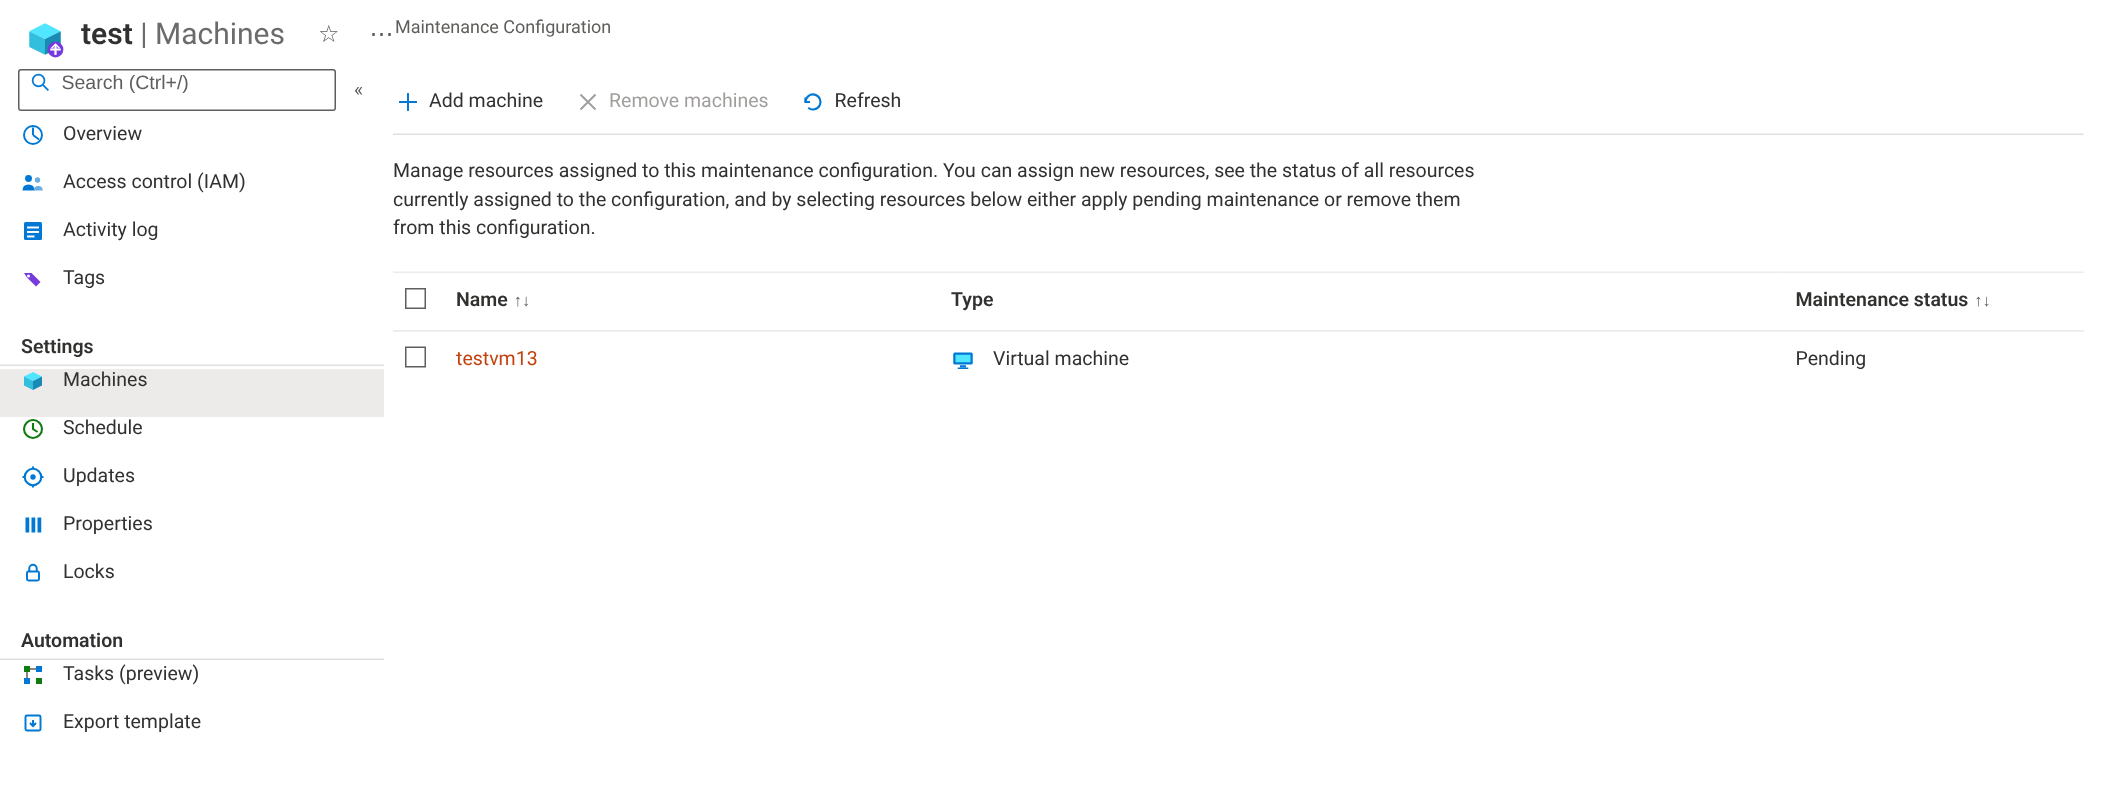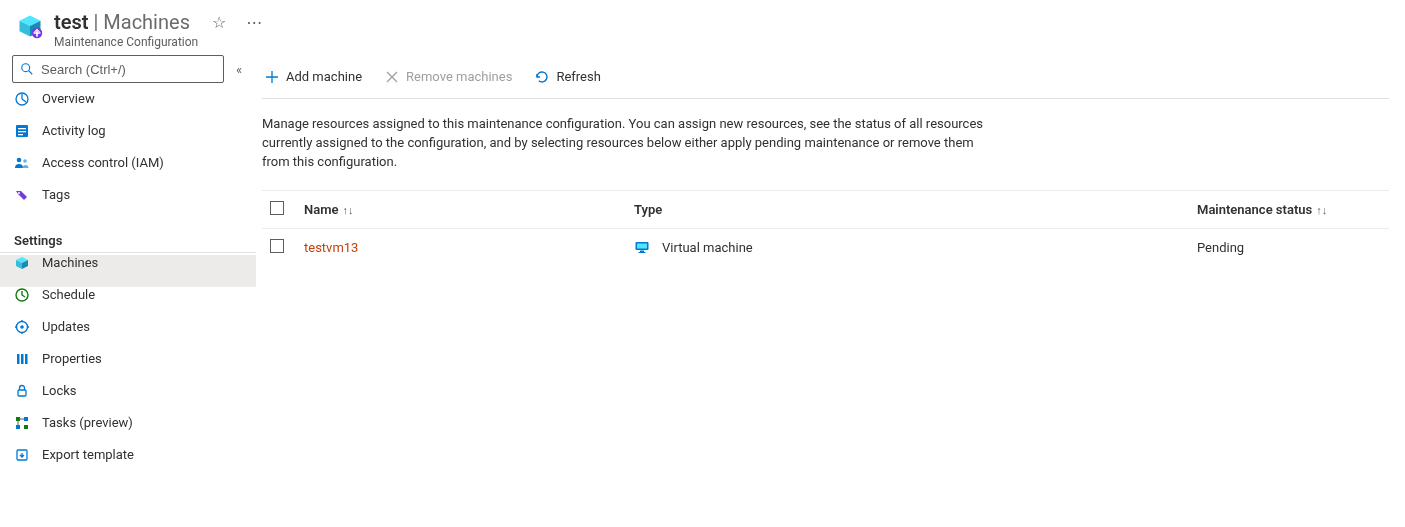--- a/index.html
+++ b/index.html
@@ -15,21 +15,21 @@
   .root { display: flex; flex-direction: column; height: 100%; }
   .header {
     display: flex;
     align-items: flex-start;
     padding: 10px 16px 6px 16px;
   }
   .header-icon {
     width: 28px; height: 28px; margin-right: 10px; flex-shrink: 0;
     margin-top: 2px;
   }
-  .header-titles { display: flex; flex-direction: column; }
+  .header-titles { display: flex; }
   .header-title-row { display: flex; align-items: center; gap: 12px; }
   .header-title {
     font-size: 20px; font-weight: 600; color: #323130; line-height: 24px;
   }
   .header-title .thin { font-weight: 400; color: #6b6b6b; }
   .header-sub {
     font-size: 12px; color: #605e5c; margin-top: 1px;
   }
   .header-star { color: #605e5c; font-size: 16px; margin-left: 10px; cursor: pointer; }
   .header-more { color: #605e5c; font-size: 16px; margin-left: 8px; cursor: pointer; letter-spacing: 1px; }
@@ -38,21 +38,21 @@
 
   
   .sidebar {
     width: 256px; flex-shrink: 0;
     padding: 0 0 16px 0;
     display: flex; flex-direction: column;
   }
   .search-row { display:flex; align-items:center; gap:8px; padding: 0 12px 8px 12px;}
   .search-box {
     flex:1;
-    display: flex; align-items: center;
+    display: flex; align-items: flex-start;
     border: 1px solid #605e5c;
     border-radius: 2px;
     height: 28px;
     padding: 0 6px;
     gap: 6px;
   }
   .search-box input {
     border: none; outline: none; flex: 1; font-size: 13px; color: #323130;
     background: transparent;
   }
@@ -157,42 +157,42 @@
               <circle cx="8" cy="8" r="6" fill="none" stroke="#0078d4" stroke-width="1.3"></circle>
               <path d="M8 8 L8 3" stroke="#0078d4" stroke-width="1.3"></path>
               <path d="M8 8 L12 11" stroke="#0078d4" stroke-width="1.3"></path>
             </svg>
           </span>
         <span>Overview</span>
       </div>
       <div class="side-item">
         <span class="side-icon">
             <svg viewBox="0 0 16 16" width="16" height="16">
+              <circle cx="5" cy="5" r="2.3" fill="#0078d4"></circle>
+              <path d="M1 13 q0 -4 4 -4 q4 0 4 4" fill="#0078d4"></path>
+              <circle cx="11" cy="6" r="1.8" fill="#69afe5"></circle>
+              <path d="M8.5 13 q0 -3 3 -3 q3 0 3 3" fill="#69afe5"></path>
+            </svg>
+          </span>
+        <span>Access control (IAM)</span>
+      </div>
+      <div class="side-item">
+        <span class="side-icon">
+            <svg viewBox="0 0 16 16" width="16" height="16">
               <rect x="2" y="2" width="12" height="12" rx="1" fill="#0078d4"></rect>
               <rect x="4" y="5" width="8" height="1.3" fill="#fff"></rect>
               <rect x="4" y="8" width="8" height="1.3" fill="#fff"></rect>
               <rect x="4" y="11" width="5" height="1.3" fill="#fff"></rect>
             </svg>
           </span>
         <span>Activity log</span>
       </div>
       <div class="side-item">
         <span class="side-icon">
             <svg viewBox="0 0 16 16" width="16" height="16">
-              <circle cx="5" cy="5" r="2.3" fill="#0078d4"></circle>
-              <path d="M1 13 q0 -4 4 -4 q4 0 4 4" fill="#0078d4"></path>
-              <circle cx="11" cy="6" r="1.8" fill="#69afe5"></circle>
-              <path d="M8.5 13 q0 -3 3 -3 q3 0 3 3" fill="#69afe5"></path>
-            </svg>
-          </span>
-        <span>Access control (IAM)</span>
-      </div>
-      <div class="side-item">
-        <span class="side-icon">
-            <svg viewBox="0 0 16 16" width="16" height="16">
               <path d="M2 4 L7 4 L13 10 L10 13 L4 7 Z" fill="#773adc"></path>
               <circle cx="5" cy="6" r="1" fill="#fff"></circle>
             </svg>
           </span>
         <span>Tags</span>
       </div>
 
       <div class="side-section">Settings</div>
       <div class="side-item active">
         <span class="side-icon">
@@ -236,20 +236,21 @@
       <div class="side-item">
         <span class="side-icon">
             <svg viewBox="0 0 16 16" width="16" height="16">
               <rect x="4" y="7" width="8" height="6" rx="1" fill="none" stroke="#0078d4" stroke-width="1.3"></rect>
               <path d="M5.5 7 V5 a2.5 2.5 0 0 1 5 0 V7" fill="none" stroke="#0078d4" stroke-width="1.3"></path>
             </svg>
           </span>
         <span>Locks</span>
       </div>
 
+      <div class="side-section">Automation</div>
       <div class="side-item">
         <span class="side-icon">
             <svg viewBox="0 0 16 16" width="16" height="16">
               <rect x="2" y="2" width="4" height="4" fill="#107c10"></rect>
               <rect x="10" y="2" width="4" height="4" fill="#0078d4"></rect>
               <rect x="2" y="10" width="4" height="4" fill="#0078d4"></rect>
               <rect x="10" y="10" width="4" height="4" fill="#107c10"></rect>
               <line x1="6" y1="4" x2="10" y2="4" stroke="#605e5c"></line>
               <line x1="4" y1="6" x2="4" y2="10" stroke="#605e5c"></line>
             </svg>

